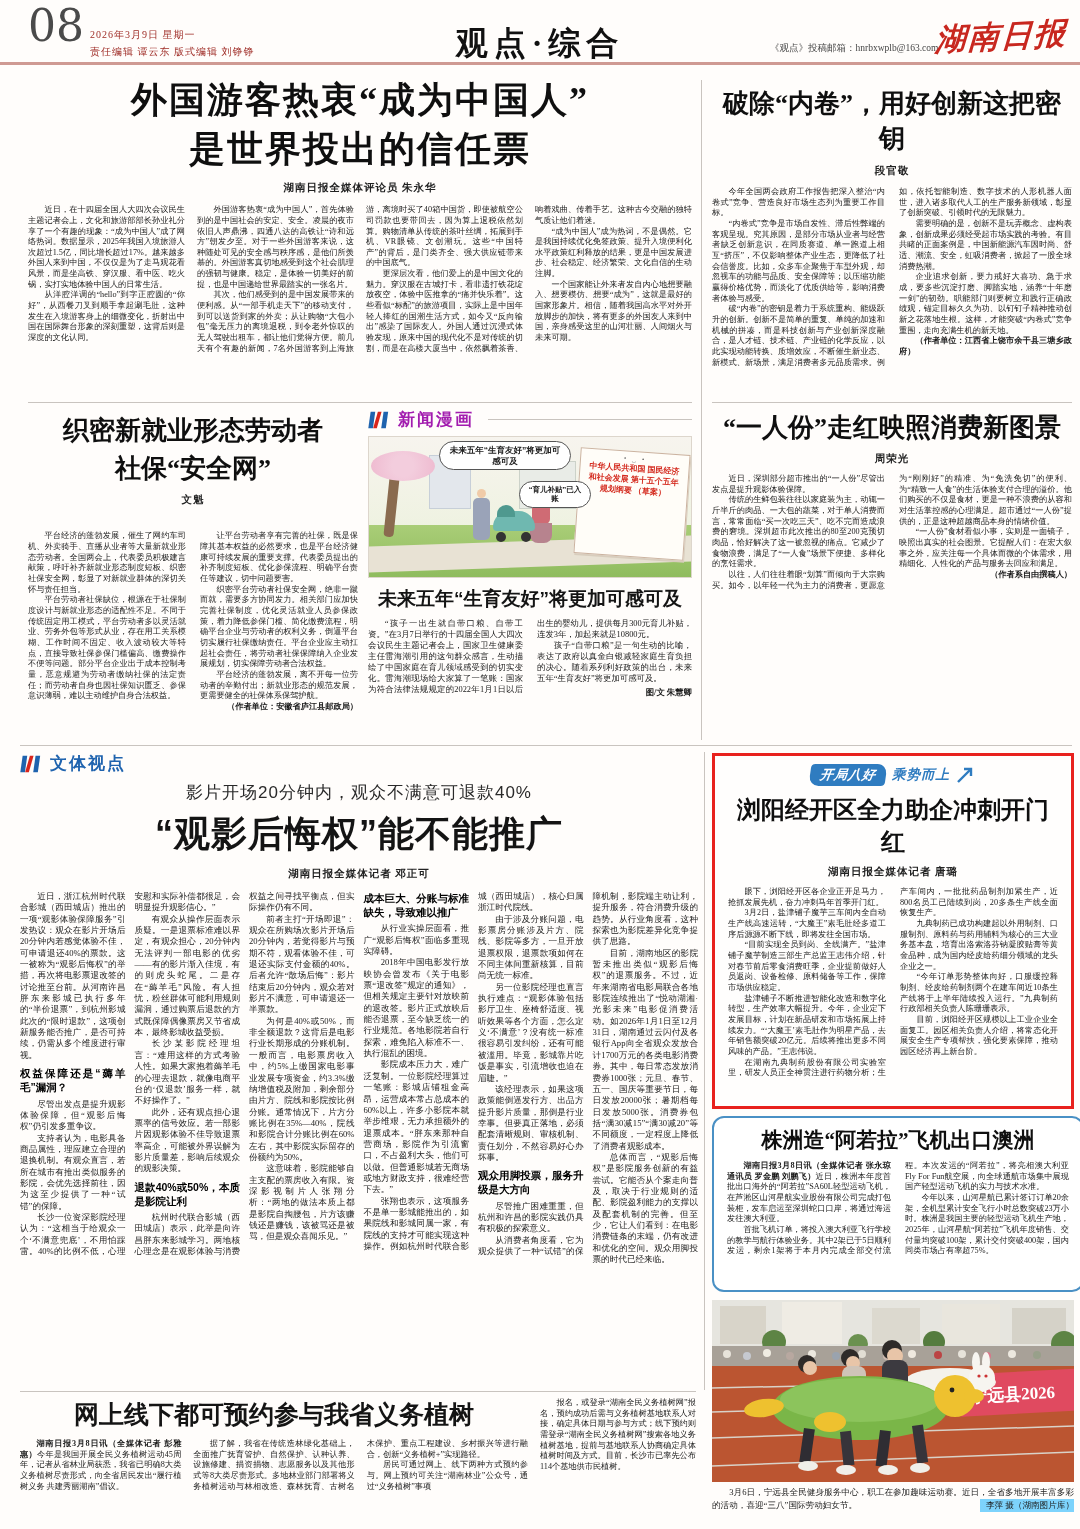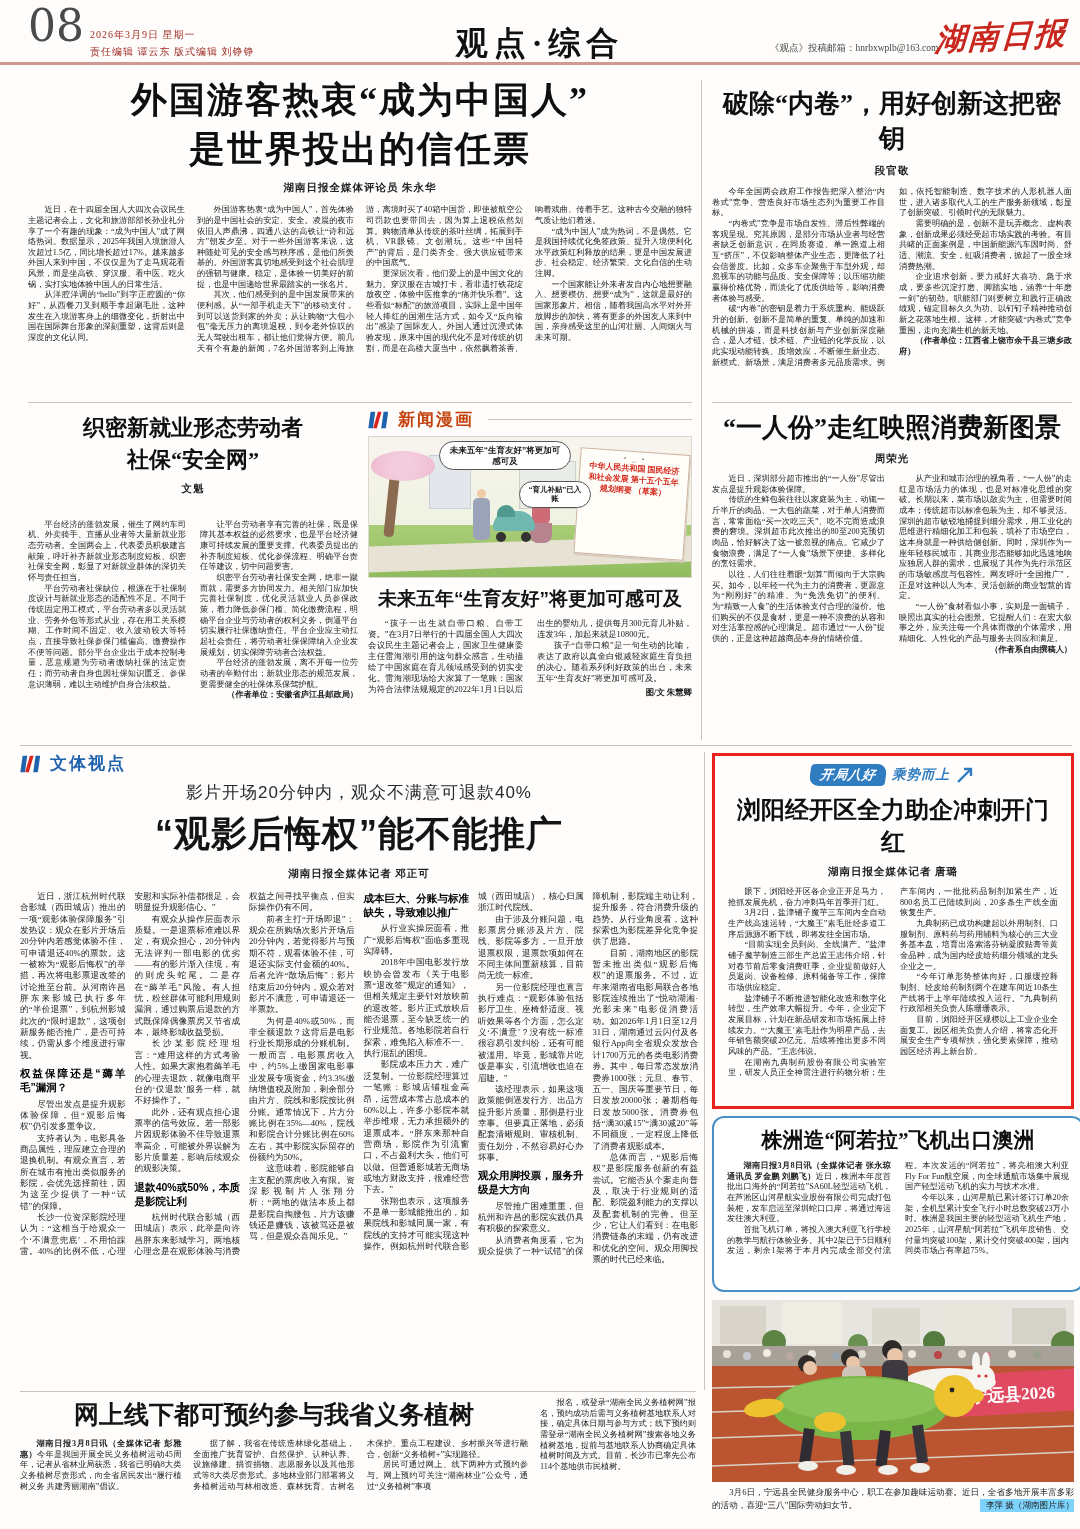--- a/index.html
+++ b/index.html
@@ -29,21 +29,21 @@
     margin:5px 0 4px 0;text-indent:0;color:#000;break-inside:avoid;}
   .body .note-indent{font-weight:bold;}
   .body .note-right{font-weight:bold;text-align:right;text-indent:0;}
   .body .credit{font-weight:bold;text-align:right;text-indent:0;margin-top:3px;}
   .cols-2{column-count:2;column-gap:14px;}
   .cols-3{column-count:3;column-gap:12px;}
   .cols-4{column-count:4;column-gap:12px;}
   .cols-6{column-count:6;column-gap:9px;}
   
   .sec-label{display:flex;align-items:center;gap:6px;}
-  .sec-label .txt-red{color:#c2410c;}
+  .sec-label .txt-red{color:#a21caf;}
   .sec-label .txt-blue{color:#1f63ae;}
   .sec-label .lbl{font-family:"Liberation Sans",sans-serif;font-weight:bold;font-size:17px;letter-spacing:2px;}
   .sec-label .rule{flex:1;height:1px;background:#c9c4bf;margin-left:8px;}
   
   .red-box{border:3px solid #e8211d;background:#fffefd;box-sizing:border-box;padding:8px 13px;}
   .badge-row{display:flex;justify-content:center;align-items:center;gap:6px;}
   .badge-pill{background:#2f7cc0;color:#fff;font-family:"Liberation Sans",sans-serif;
     font-weight:bold;font-style:italic;font-size:13px;padding:2px 10px;border-radius:4px 10px 4px 10px;
     transform:skewX(-8deg);letter-spacing:1px;}
   .badge-txt{color:#2f7cc0;font-family:"Liberation Sans",sans-serif;font-weight:bold;font-style:italic;
@@ -116,21 +116,21 @@
       <p>今年全国两会政府工作报告把深入整治“内卷式”竞争、营造良好市场生态列为重要工作目标。</p>
       <p>“内卷式”竞争是市场自发性、滞后性弊端的客观呈现。究其原因，是部分市场从业者与经营者缺乏创新意识，在同质赛道、单一跑道上相互“挤压”，不仅影响整体产业生态，更降低了社会信誉度。比如，众多车企聚焦于车型外观，却忽视车的功能与品质、安全保障等；以压缩功能赢得价格优势，而淡化了优质供给等，影响消费者体验与感受。</p>
       <p>破“内卷”的密钥是着力于系统重构、能级跃升的创新。创新不是简单的重复、单纯的加速和机械的拼凑，而是科技创新与产业创新深度融合，是人才链、技术链、产业链的化学反应，以此实现动能转换、质增效应，不断催生新业态、新模式、新场景，满足消费者多元品质需求。例如，依托智能制造、数字技术的人形机器人面世，进入诸多取代人工的生产服务新领域，彰显了创新突破、引领时代的无限魅力。</p>
       <p>需要明确的是，创新不是玩弄概念、虚构表象，创新成果必须经受起市场实践的考验。有目共睹的正面案例是，中国新能源汽车因时尚、舒适、潮流、安全，虹吸消费者，掀起了一股全球消费热潮。</p>
       <p>企业追求创新，要力戒好大喜功、急于求成，要多些沉淀打磨、脚踏实地，涵养“十年磨一剑”的韧劲。职能部门则要树立和践行正确政绩观，锚定目标久久为功、以钉钉子精神推动创新之花落地生根。这样，才能突破“内卷式”竞争重围，走向充满生机的新天地。</p>
       <p class="note-indent">（作者单位：江西省上饶市余干县三塘乡政府）</p>
     </div>
 </div>
 
 <div class="abs" style="left:28px;top:412px;width:330px;">
-  <div class="headline-serif" style="font-size:22px;line-height:1.45;">
+  <div class="headline-serif" style="font-size:26px;line-height:1.45;">
     <div>织密新就业形态劳动者</div>
     <div>社保“安全网”</div>
   </div>
   <div class="byline" style="margin-top:6px;">文魁</div>
   <div class="body cols-2" style="margin-top:24px;height:232px;">
       <p>平台经济的蓬勃发展，催生了网约车司机、外卖骑手、直播从业者等大量新就业形态劳动者。全国两会上，代表委员积极建言献策，呼吁补齐新就业形态制度短板、织密社保安全网，彰显了对新就业群体的深切关怀与责任担当。</p>
       <p>平台劳动者社保缺位，根源在于社保制度设计与新就业形态的适配性不足。不同于传统固定用工模式，平台劳动者多以灵活就业、劳务外包等形式从业，存在用工关系模糊、工作时间不固定、收入波动较大等特点，直接导致社保参保门槛偏高、缴费操作不便等问题。部分平台企业出于成本控制考量，恶意规避为劳动者缴纳社保的法定责任；而劳动者自身也因社保知识匮乏、参保意识薄弱，难以主动维护自身合法权益。</p>
       <p>让平台劳动者享有完善的社保，既是保障其基本权益的必然要求，也是平台经济健康可持续发展的重要支撑。代表委员提出的补齐制度短板、优化参保流程、明确平台责任等建议，切中问题要害。</p>
       <p>织密平台劳动者社保安全网，绝非一蹴而就，需要多方协同发力。相关部门应加快完善社保制度，优化灵活就业人员参保政策，着力降低参保门槛、简化缴费流程，明确平台企业与劳动者的权利义务，倒逼平台切实履行社保缴纳责任。平台企业应主动扛起社会责任，将劳动者社保保障纳入企业发展规划，切实保障劳动者合法权益。</p>
       <p>平台经济的蓬勃发展，离不开每一位劳动者的辛勤付出；新就业形态的规范发展，更需要健全的社保体系保驾护航。</p>
@@ -187,21 +187,20 @@
     </div>
 </div>
 
 <div class="abs" style="left:712px;top:410px;width:360px;">
   <div class="headline-serif" style="font-size:26px;">“一人份”走红映照消费新图景</div>
   <div class="byline" style="margin-top:7px;">周荣光</div>
   <div class="body cols-2" style="margin-top:8px;height:268px;">
       <p>近日，深圳部分超市推出的“一人份”尽管出发点是提升观影体验保障。</p>
       <p>传统的生鲜包装往往以家庭装为主，动辄一斤半斤的肉品、一大包的蔬菜，对于单人消费而言，常常面临“买一次吃三天”、吃不完而造成浪费的窘境。深圳超市此次推出的80至200克预切肉品，恰好解决了这一被忽视的痛点。它减少了食物浪费，满足了“一人食”场景下便捷、多样化的烹饪需求。</p>
       <p>以往，人们往往着眼“划算”而倾向于大宗购买。如今，以年轻一代为主力的消费者，更愿意为“刚刚好”的精准、为“免洗免切”的便利、为“精致一人食”的生活体验支付合理的溢价。他们购买的不仅是食材，更是一种不浪费的从容和对生活掌控感的心理满足。超市通过“一人份”提供的，正是这种超越商品本身的情绪价值。</p>
-      <p>从产业和城市治理的视角看，“一人份”的走红是市场活力的体现，也是对标准化思维的突破。长期以来，菜市场以散卖为主，但需要时间成本；传统超市以标准包装为主，却不够灵活。深圳的超市敏锐地捕捉到细分需求，用工业化的思维进行精细化加工和包装，填补了市场空白，这本身就是一种供给侧创新。同时，深圳作为一座年轻移民城市，其商业形态能够如此迅速地响应独居人群的需求，也展现了其作为先行示范区的市场敏感度与包容性。网友呼吁“全国推广”，正是对这种以人为本、灵活创新的商业智慧的肯定。</p>
       <p>“一人份”食材看似小事，实则是一面镜子，映照出真实的社会图景。它提醒人们：在宏大叙事之外，应关注每一个具体而微的个体需求，用精细化、人性化的产品与服务去回应和满足。</p>
       <p class="note-right">（作者系自由撰稿人）</p>
     </div>
 </div>
 
 <div class="abs" style="left:20px;top:752px;width:678px;">
   <div class="sec-label" style="width:130px;">
     <svg width="24" height="20" viewBox="0 0 26 20">
       <rect x="3" y="1" width="5" height="18" fill="#1f63ae" transform="skewX(-8)"></rect>
       <rect x="17" y="1" width="5" height="18" fill="#1f63ae" transform="skewX(-8)"></rect>

